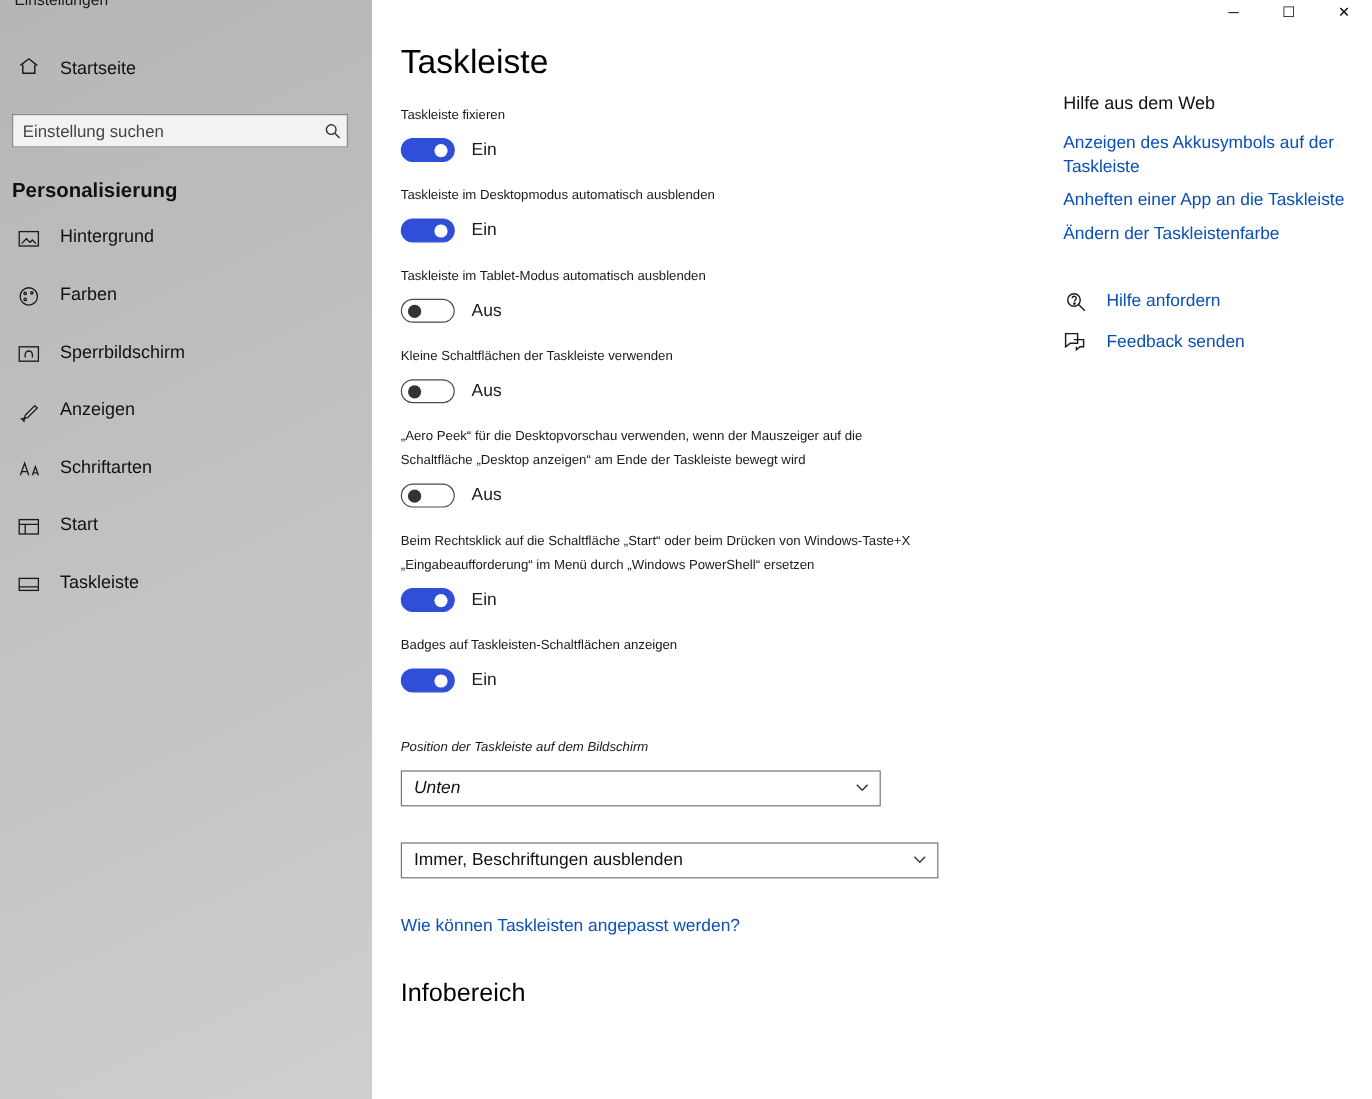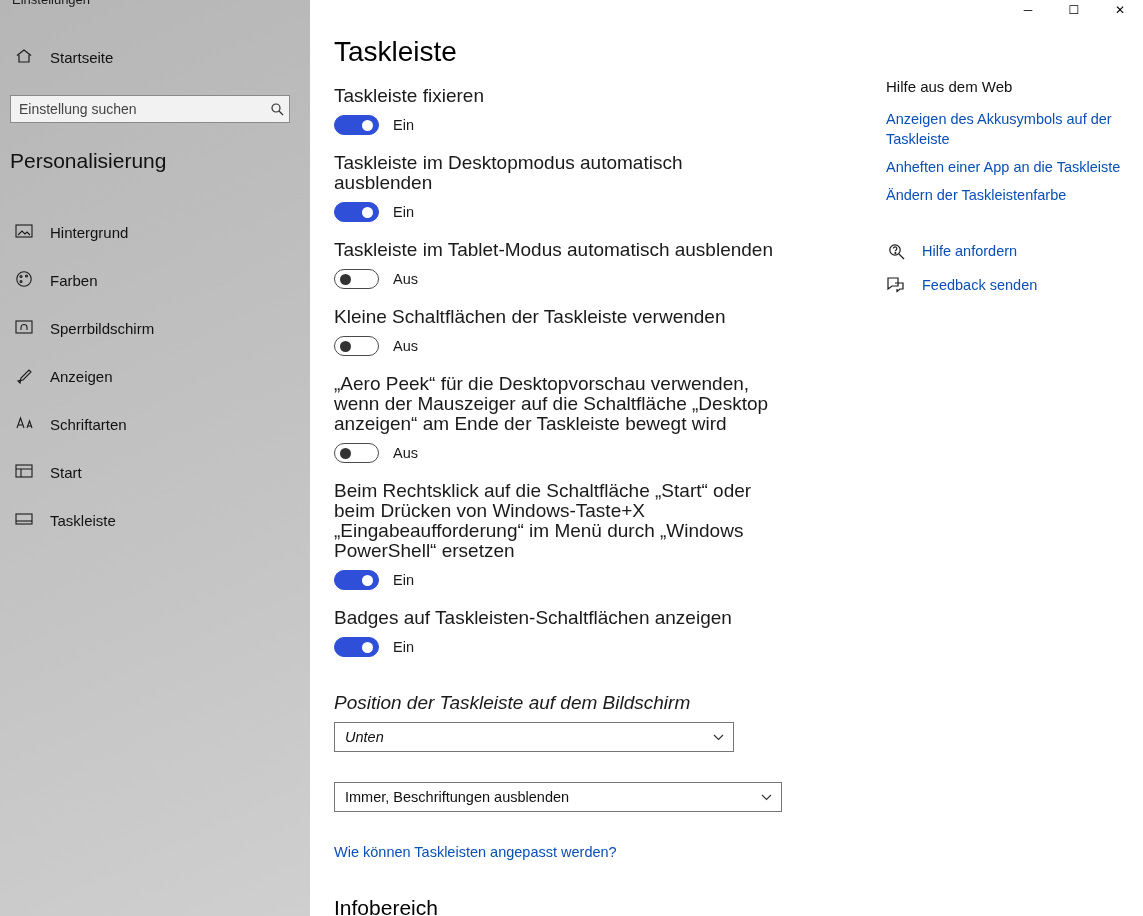--- a/index.html
+++ b/index.html
@@ -75,30 +75,30 @@
   .search-icon {
     width: 24px;
     display: flex;
     align-items: center;
     justify-content: center;
     color: #333;
     font-size: 14px;
   }
   .section-head {
     margin: 26px 0 0 10px;
-    font-size: 21px;
-    font-weight: normal;
+    font-size: 17px;
+    font-weight: bold;
     color: #111;
   }
   .nav {
     margin-top: 20px;
   }
   .nav-item {
     display: flex;
-    align-items: flex-end;
+    align-items: flex-start;
     gap: 16px;
     height: 48px;
     padding-left: 14px;
     font-size: 15px;
     color: #111;
   }
   .nav-item .ico {
     width: 20px;
     height: 20px;
     display: flex;
@@ -145,21 +145,21 @@
   .settings-col {
     position: absolute;
     left: 24px;
     top: 86px;
     width: 500px;
   }
   .setting {
     margin-bottom: 18px;
   }
   .setting .caption {
-    font-size: 19px;
+    font-size: 11px;
     line-height: 20px;
     color: #1a1a1a;
     margin-bottom: 9px;
     max-width: 445px;
   }
   .toggle-row {
     display: flex;
     align-items: center;
     gap: 14px;
   }

